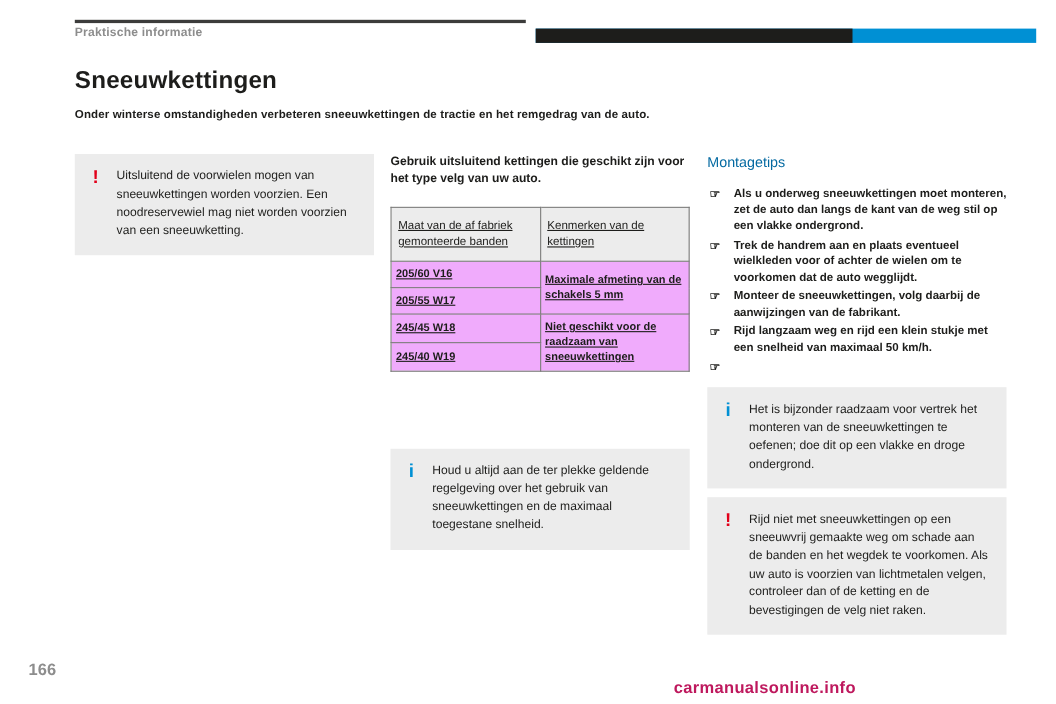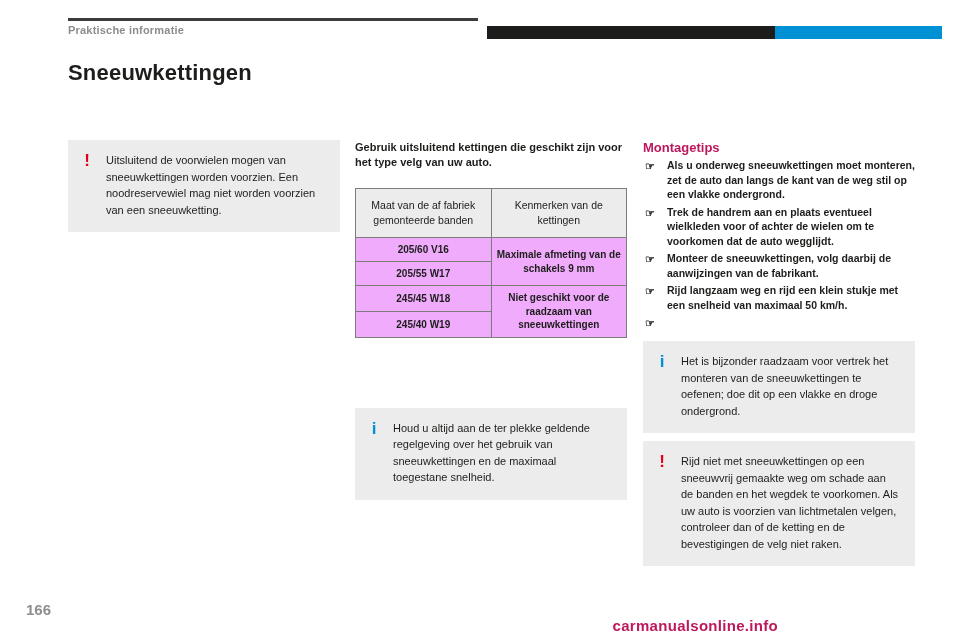--- a/index.html
+++ b/index.html
@@ -68,21 +68,21 @@
     color: #1d1d1b;
   }
 
   
   table.chains {
     border-collapse: collapse; width: 272px; margin-top: 18px;
     table-layout: fixed;
   }
   table.chains th, table.chains td {
     border: 1.5px solid #7c7c7b;
-    text-align: center; vertical-align: middle;
+    text-align: left; vertical-align: middle; text-decoration: underline;
   }
   table.chains th {
     background: #ececec; color: #1d1d1b;
     font-size: 10.5px; font-weight: normal; line-height: 15px;
     padding: 9px 6px;
   }
   table.chains td {
     background: #f0abfc; color: #1d1d1b;
     font-size: 10px; font-weight: bold; line-height: 13px;
     padding: 5px 4px;
@@ -90,21 +90,21 @@
   table.chains td.sizecell { height: 21px; }
   table.chains td.spec { line-height: 13.5px; }
 
   .after-table {
     margin-top: 20px;
     font-size: 11px; font-weight: bold; line-height: 15px; color: #1d1d1b;
   }
 
   
   .sect-title {
-    font-size: 13px; font-weight: bold; color: #be185d; margin-bottom: 3px;
+    font-size: 13px; font-weight: normal; color: #0369a1; margin-bottom: 14px;
   }
   ul.tips { list-style: none; }
   ul.tips li {
     position: relative; padding-left: 24px; margin-bottom: 3px;
     font-size: 10.5px; font-weight: bold; line-height: 14.5px; color: #1d1d1b;
   }
   ul.tips li .bullet {
     position: absolute; left: 2px; top: 1px;
     color: #1d1d1b; font-size: 11px; line-height: 14px;
   }
@@ -126,20 +126,21 @@
 
 <div class="page">
 
   <div class="rule-left"></div>
   <div class="rule-right"></div>
   <div class="rule-right-dark"></div>
 
   <div class="breadcrumb">Praktische informatie</div>
 
   <h1 class="title">Sneeuwkettingen</h1>
+  <div class="subtitle">Onder winterse omstandigheden verbeteren sneeuwkettingen de tractie en het remgedrag van de auto.</div>
 
   <div class="col col-1">
     <div class="callout warn">
       <div class="glyph">!</div>
       <div class="ctext">Uitsluitend de voorwielen mogen van sneeuwkettingen worden voorzien. Een noodreservewiel mag niet worden voorzien van een sneeuwketting.</div>
     </div>
   </div>
 
   <div class="col col-2">
     <div class="lead">Gebruik uitsluitend kettingen die geschikt zijn voor het type velg van uw auto.</div>
@@ -147,21 +148,21 @@
     <table class="chains">
       <thead>
         <tr>
           <th>Maat van de af fabriek gemonteerde banden</th>
           <th>Kenmerken van de kettingen</th>
         </tr>
       </thead>
       <tbody>
         <tr>
           <td class="sizecell">205/60 V16</td>
-          <td class="spec" rowspan="2">Maximale afmeting van de schakels 9 mm</td>
+          <td class="spec" rowspan="2">Maximale afmeting van de schakels 5 mm</td>
         </tr>
         <tr>
           <td class="sizecell">205/55 W17</td>
         </tr>
         <tr>
           <td class="sizecell">245/45 W18</td>
           <td class="spec" rowspan="2">Niet geschikt voor de raadzaam van sneeuwkettingen</td>
         </tr>
         <tr>
           <td class="sizecell">245/40 W19</td>

